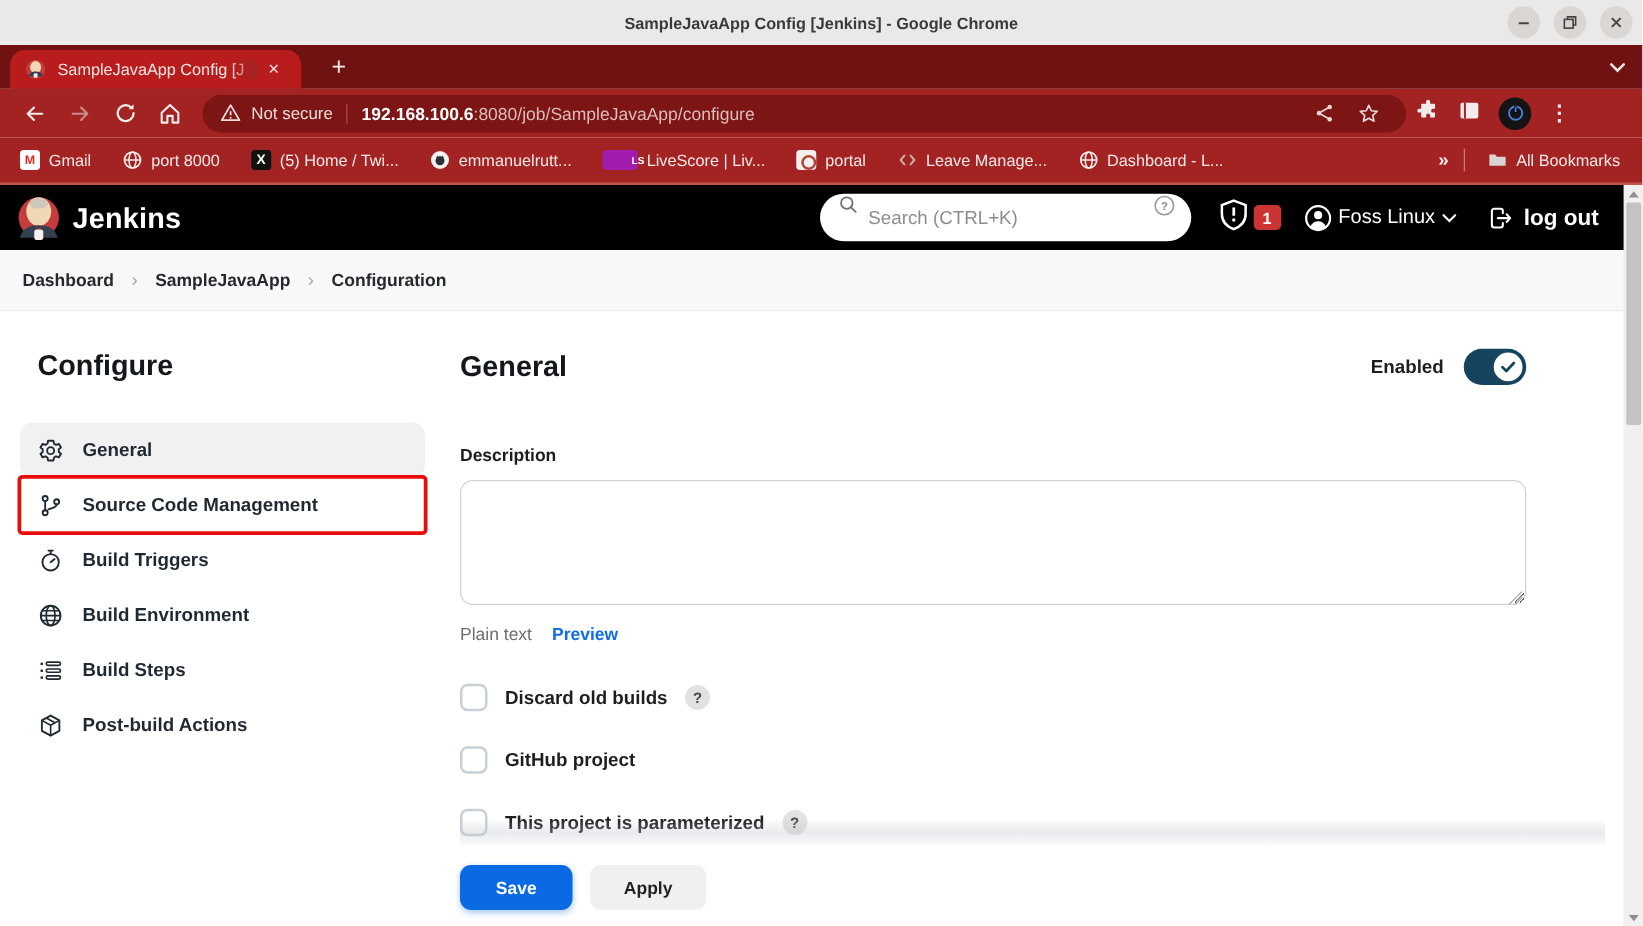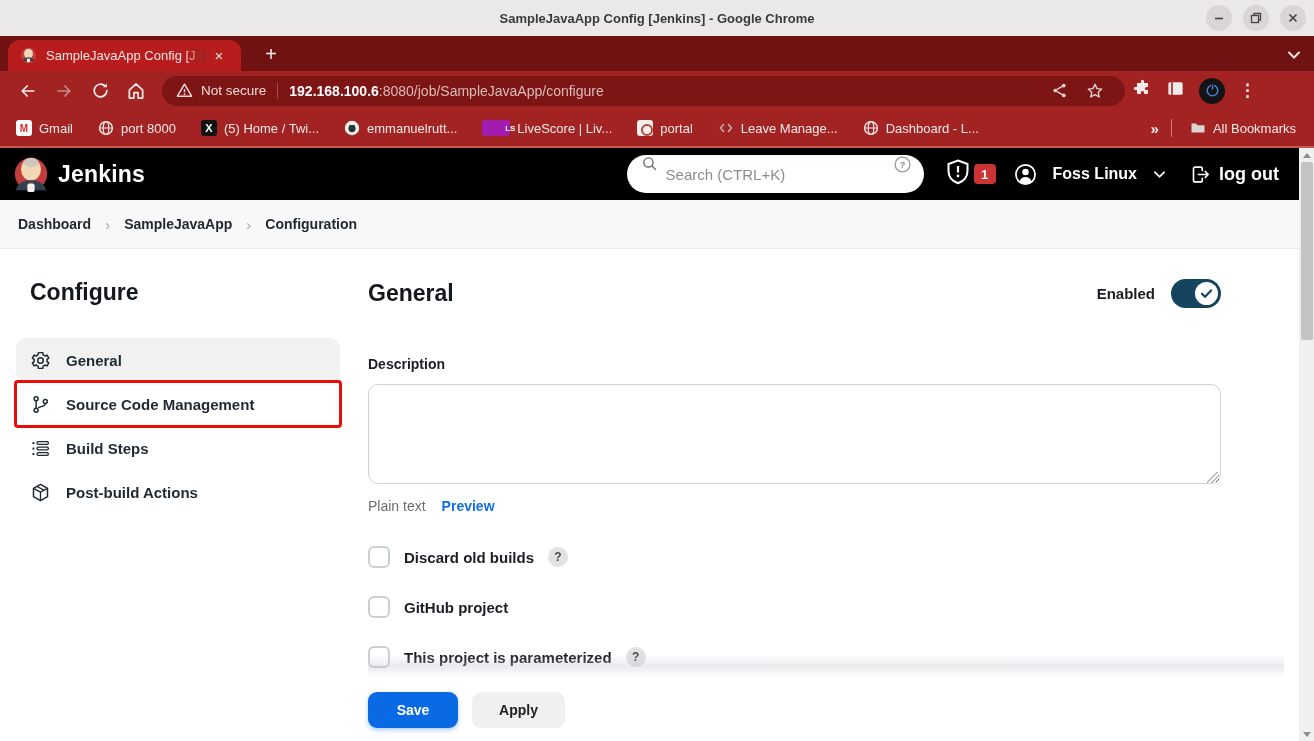--- a/index.html
+++ b/index.html
@@ -54,21 +54,21 @@
 
   
   .jk-header { height:52px; background:#000; display:flex; align-items:center; padding:0 20px 0 12px; flex:0 0 auto; }
   .jk-logo { width:38px; height:40px; }
   .jk-brand { color:#fff; font-size:23px; font-weight:bold; margin-left:8px; letter-spacing:.2px; }
   .jk-spacer { flex:1; }
   .jk-search { width:297px; height:38px; background:#fff; border-radius:19px; display:flex; padding:0 12px 0 14px; margin-right:22px; }
   .jk-search input { border:none; outline:none; flex:1; font-size:15px; color:#333; margin-left:8px; font-family:"Liberation Sans", sans-serif; background:transparent; }
   .jk-search input::placeholder { color:#8d8d8d; }
   .jk-badge { background:#cc3333; color:#fff; font-size:13px; font-weight:bold; border-radius:4px; min-width:22px; height:20px; display:flex; align-items:center; justify-content:center; margin-left:4px; margin-right:18px; padding:0 5px; }
-  .jk-user { display:flex; align-items:center; color:#fff; font-size:16px; font-weight:bold; gap:16px; margin-right:24px; }
+  .jk-user { display:flex; align-items:center; color:#fff; font-size:16px; font-weight:normal; gap:5px; margin-right:24px; }
   .jk-logout { display:flex; align-items:center; color:#fff; font-size:18px; font-weight:bold; gap:8px; }
 
   
   .breadcrumb { height:49px; background:#f8f8f8; border-bottom:1px solid #ececec; display:flex; align-items:center; padding:0 18px; gap:14px; flex:0 0 auto; }
   .crumb { font-size:14px; font-weight:bold; color:#24292f; }
   .crumb-sep { color:#a8a8a8; font-size:15px; }
 
   
   .content { flex:1; display:flex; background:#fff; overflow:hidden; }
   .sidebar { width:352px; flex:0 0 auto; padding:30px 12px 0 16px; }
@@ -365,20 +365,35 @@
               <span>General</span>
             </div>
             <div class="side-item highlighted">
               <svg class="side-icon" viewBox="0 0 24 24">
                   <circle cx="7" cy="5.5" r="2.3" fill="none" stroke="#1f2933" stroke-width="1.7"></circle>
                   <circle cx="7" cy="18.5" r="2.3" fill="none" stroke="#1f2933" stroke-width="1.7"></circle>
                   <circle cx="17.5" cy="8.5" r="2.3" fill="none" stroke="#1f2933" stroke-width="1.7"></circle>
                   <path d="M7 7.8v8.4M17.5 10.8c0 3.4-4.5 3.2-7.5 4.6" fill="none" stroke="#1f2933" stroke-width="1.7" stroke-linecap="round"></path>
                 </svg>
               <span>Source Code Management</span>
+            </div>
+            <div class="side-item">
+              <svg class="side-icon" viewBox="0 0 24 24">
+                  <circle cx="12" cy="13.5" r="7.5" fill="none" stroke="#1f2933" stroke-width="1.7"></circle>
+                  <path d="M12 13.5l3.6-3M10 2.8h4M12 2.8v3.2" fill="none" stroke="#1f2933" stroke-width="1.7" stroke-linecap="round"></path>
+                </svg>
+              <span>Build Triggers</span>
+            </div>
+            <div class="side-item">
+              <svg class="side-icon" viewBox="0 0 24 24">
+                  <circle cx="12" cy="12" r="9" fill="none" stroke="#1f2933" stroke-width="1.7"></circle>
+                  <ellipse cx="12" cy="12" rx="4" ry="9" fill="none" stroke="#1f2933" stroke-width="1.5"></ellipse>
+                  <path d="M3 12h18M4.3 7.5h15.4M4.3 16.5h15.4" fill="none" stroke="#1f2933" stroke-width="1.5"></path>
+                </svg>
+              <span>Build Environment</span>
             </div>
             <div class="side-item">
               <svg class="side-icon" viewBox="0 0 24 24">
                   <rect x="8" y="4.2" width="13" height="3" rx="1.5" fill="none" stroke="#1f2933" stroke-width="1.5"></rect>
                   <rect x="8" y="10.5" width="13" height="3" rx="1.5" fill="none" stroke="#1f2933" stroke-width="1.5"></rect>
                   <rect x="8" y="16.8" width="13" height="3" rx="1.5" fill="none" stroke="#1f2933" stroke-width="1.5"></rect>
                   <rect x="2.8" y="4.7" width="2.2" height="2.2" fill="#1f2933"></rect>
                   <rect x="2.8" y="11" width="2.2" height="2.2" fill="#1f2933"></rect>
                   <rect x="2.8" y="17.3" width="2.2" height="2.2" fill="#1f2933"></rect>
                 </svg>

